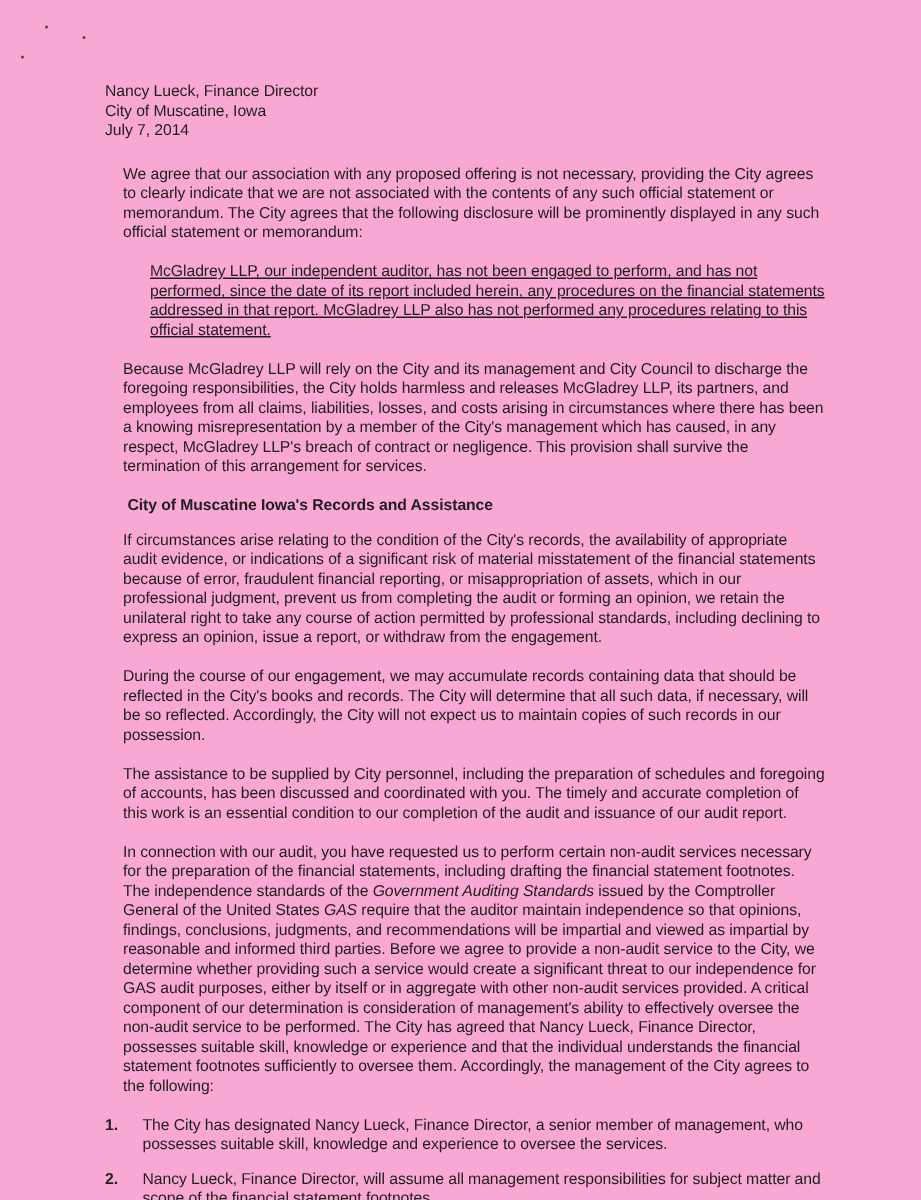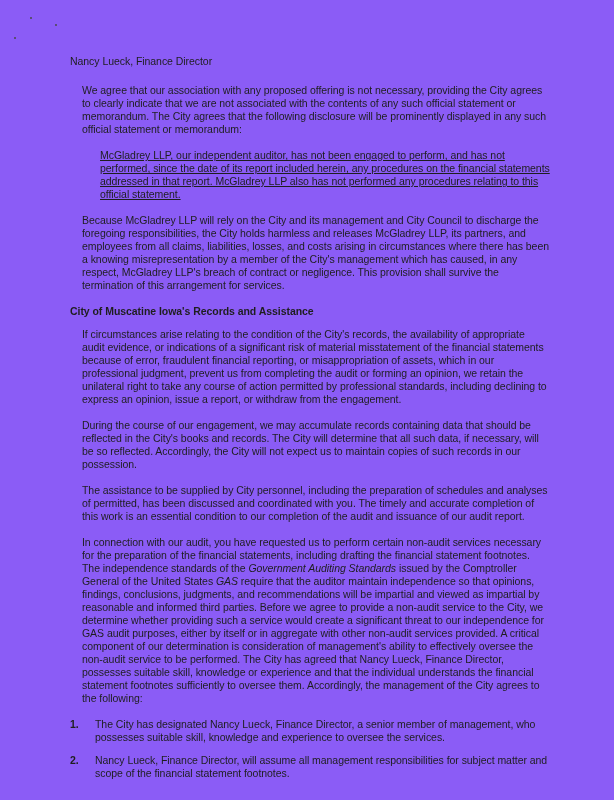--- a/index.html
+++ b/index.html
@@ -4,21 +4,21 @@
 <style>
   html, body {
     margin: 0;
     padding: 0;
     background: #ffffff;
   }
   .page {
     position: relative;
     width: 614px;
     height: 800px;
-    background: #8b5cf6;
+    background: #f9a8d4;
     overflow: hidden;
     font-family: "Liberation Sans", sans-serif;
     color: #1e1e1e;
     -webkit-font-smoothing: antialiased;
   }
   .content {
     position: absolute;
     top: 55px;
     left: 70px;
     width: 480px;
@@ -35,21 +35,21 @@
   p.body-para {
     margin: 0 0 13px 12px;
   }
   p.quote-para {
     margin: 0 0 13px 30px;
     text-decoration: underline;
   }
   h2.section-heading {
     font-size: 10.5px;
     font-weight: bold;
-    margin: 4px 0 10px 0;
+    margin: 4px 0 10px 15px;
     line-height: 13px;
   }
   .numbered-list {
     margin-top: 1px;
   }
   .list-item {
     display: flex;
     margin: 0 0 10px 0;
   }
   .list-item .num {
@@ -76,35 +76,37 @@
 <div class="page">
 
   <div class="speck speck-1"></div>
   <div class="speck speck-2"></div>
   <div class="speck speck-3"></div>
 
   <div class="content">
 
     <div class="header-block">
       <div class="header-line">Nancy Lueck, Finance Director</div>
+      <div class="header-line">City of Muscatine, Iowa</div>
+      <div class="header-line">July 7, 2014</div>
     </div>
 
     <p class="body-para">We agree that our association with any proposed offering is not necessary, providing the City agrees to clearly indicate that we are not associated with the contents of any such official statement or memorandum. The City agrees that the following disclosure will be prominently displayed in any such official statement or memorandum:</p>
 
     <p class="quote-para">McGladrey LLP, our independent auditor, has not been engaged to perform, and has not performed, since the date of its report included herein, any procedures on the financial statements addressed in that report. McGladrey LLP also has not performed any procedures relating to this official statement.</p>
 
     <p class="body-para">Because McGladrey LLP will rely on the City and its management and City Council to discharge the foregoing responsibilities, the City holds harmless and releases McGladrey LLP, its partners, and employees from all claims, liabilities, losses, and costs arising in circumstances where there has been a knowing misrepresentation by a member of the City's management which has caused, in any respect, McGladrey LLP's breach of contract or negligence. This provision shall survive the termination of this arrangement for services.</p>
 
     <h2 class="section-heading">City of Muscatine Iowa's Records and Assistance</h2>
 
     <p class="body-para">If circumstances arise relating to the condition of the City's records, the availability of appropriate audit evidence, or indications of a significant risk of material misstatement of the financial statements because of error, fraudulent financial reporting, or misappropriation of assets, which in our professional judgment, prevent us from completing the audit or forming an opinion, we retain the unilateral right to take any course of action permitted by professional standards, including declining to express an opinion, issue a report, or withdraw from the engagement.</p>
 
     <p class="body-para">During the course of our engagement, we may accumulate records containing data that should be reflected in the City's books and records. The City will determine that all such data, if necessary, will be so reflected. Accordingly, the City will not expect us to maintain copies of such records in our possession.</p>
 
-    <p class="body-para">The assistance to be supplied by City personnel, including the preparation of schedules and analyses of permitted, has been discussed and coordinated with you. The timely and accurate completion of this work is an essential condition to our completion of the audit and issuance of our audit report.</p>
+    <p class="body-para">The assistance to be supplied by City personnel, including the preparation of schedules and foregoing of accounts, has been discussed and coordinated with you. The timely and accurate completion of this work is an essential condition to our completion of the audit and issuance of our audit report.</p>
 
     <p class="body-para"><span>In connection with our audit, you have requested us to perform certain non-audit services necessary for the preparation of the financial statements, including drafting the financial statement footnotes. The independence standards of the </span><em>Government Auditing Standards</em><span> issued by the Comptroller General of the United States </span><em>GAS</em><span> require that the auditor maintain independence so that opinions, findings, conclusions, judgments, and recommendations will be impartial and viewed as impartial by reasonable and informed third parties. Before we agree to provide a non-audit service to the City, we determine whether providing such a service would create a significant threat to our independence for GAS audit purposes, either by itself or in aggregate with other non-audit services provided. A critical component of our determination is consideration of management's ability to effectively oversee the non-audit service to be performed. The City has agreed that Nancy Lueck, Finance Director, possesses suitable skill, knowledge or experience and that the individual understands the financial statement footnotes sufficiently to oversee them. Accordingly, the management of the City agrees to the following:</span></p>
 
     <div class="numbered-list">
       <div class="list-item">
         <span class="num">1.</span>
         <span class="item-text">The City has designated Nancy Lueck, Finance Director, a senior member of management, who possesses suitable skill, knowledge and experience to oversee the services.</span>
       </div>
       <div class="list-item">
         <span class="num">2.</span>

